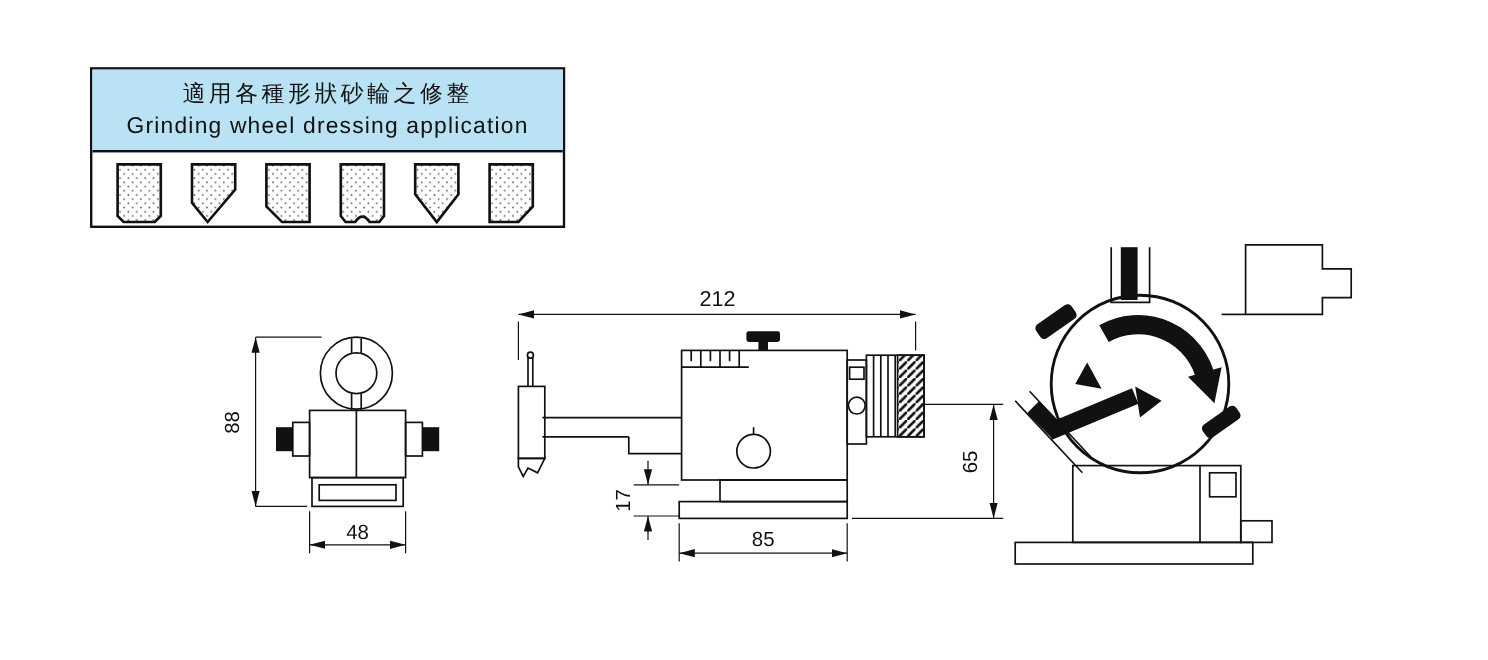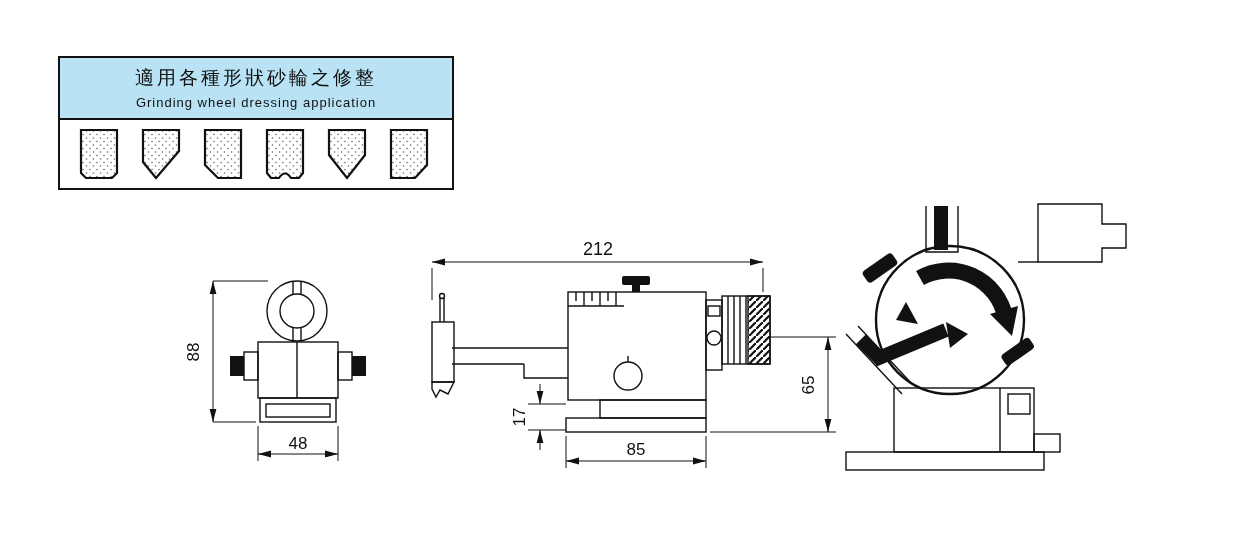--- a/index.html
+++ b/index.html
@@ -5,29 +5,29 @@
   *{margin:0;padding:0;box-sizing:border-box}
   html,body{background:#ffffff}
   body{
     width:1240px;height:550px;position:relative;overflow:hidden;
     font-family:"Liberation Sans", sans-serif;color:#111;
   }
   .stage{position:absolute;inset:0;width:1240px;height:550px}
   .drawing-svg{position:absolute;left:0;top:0}
 
   .info-box{
-    position:absolute;left:58px;top:56px;width:396px;height:134px;
+    position:absolute;left:75px;top:56px;width:396px;height:134px;
     border:2px solid #111;background:#fff;
   }
   .info-header{
     background:#b9e3f4;border-bottom:2px solid #111;
     text-align:center;padding:7px 4px 8px;
   }
   .info-title-zh{font-size:19px;letter-spacing:3px}
-  .info-title-en{font-size:13px;letter-spacing:1px;margin-top:4px}
+  .info-title-en{font-size:19px;letter-spacing:1px;margin-top:4px}
   .profiles-row{display:block;width:100%;height:70px}
 
   svg text{font-family:"Liberation Sans", sans-serif;font-size:17px;fill:#111}
   text.dim-big{font-size:18px}
   .outline{stroke:#111;fill:none;stroke-width:1.4}
   .outline-bold{stroke:#111;fill:none;stroke-width:2.4}
   .dimline{stroke:#111;stroke-width:1}
   .solid{fill:#111;stroke:none}
 </style>
 </head>

